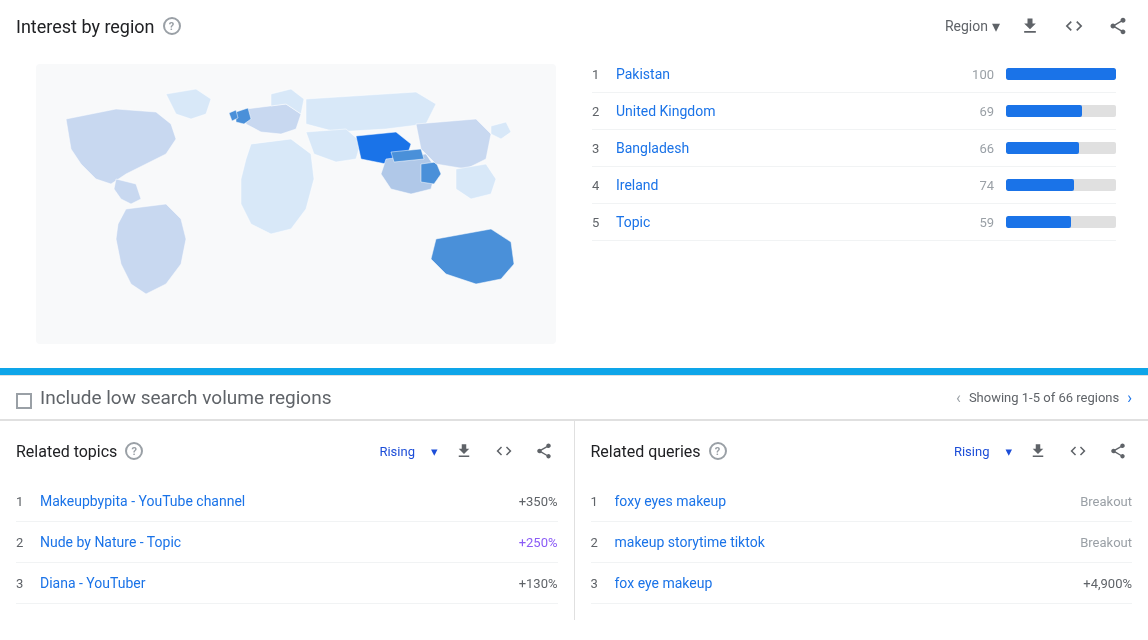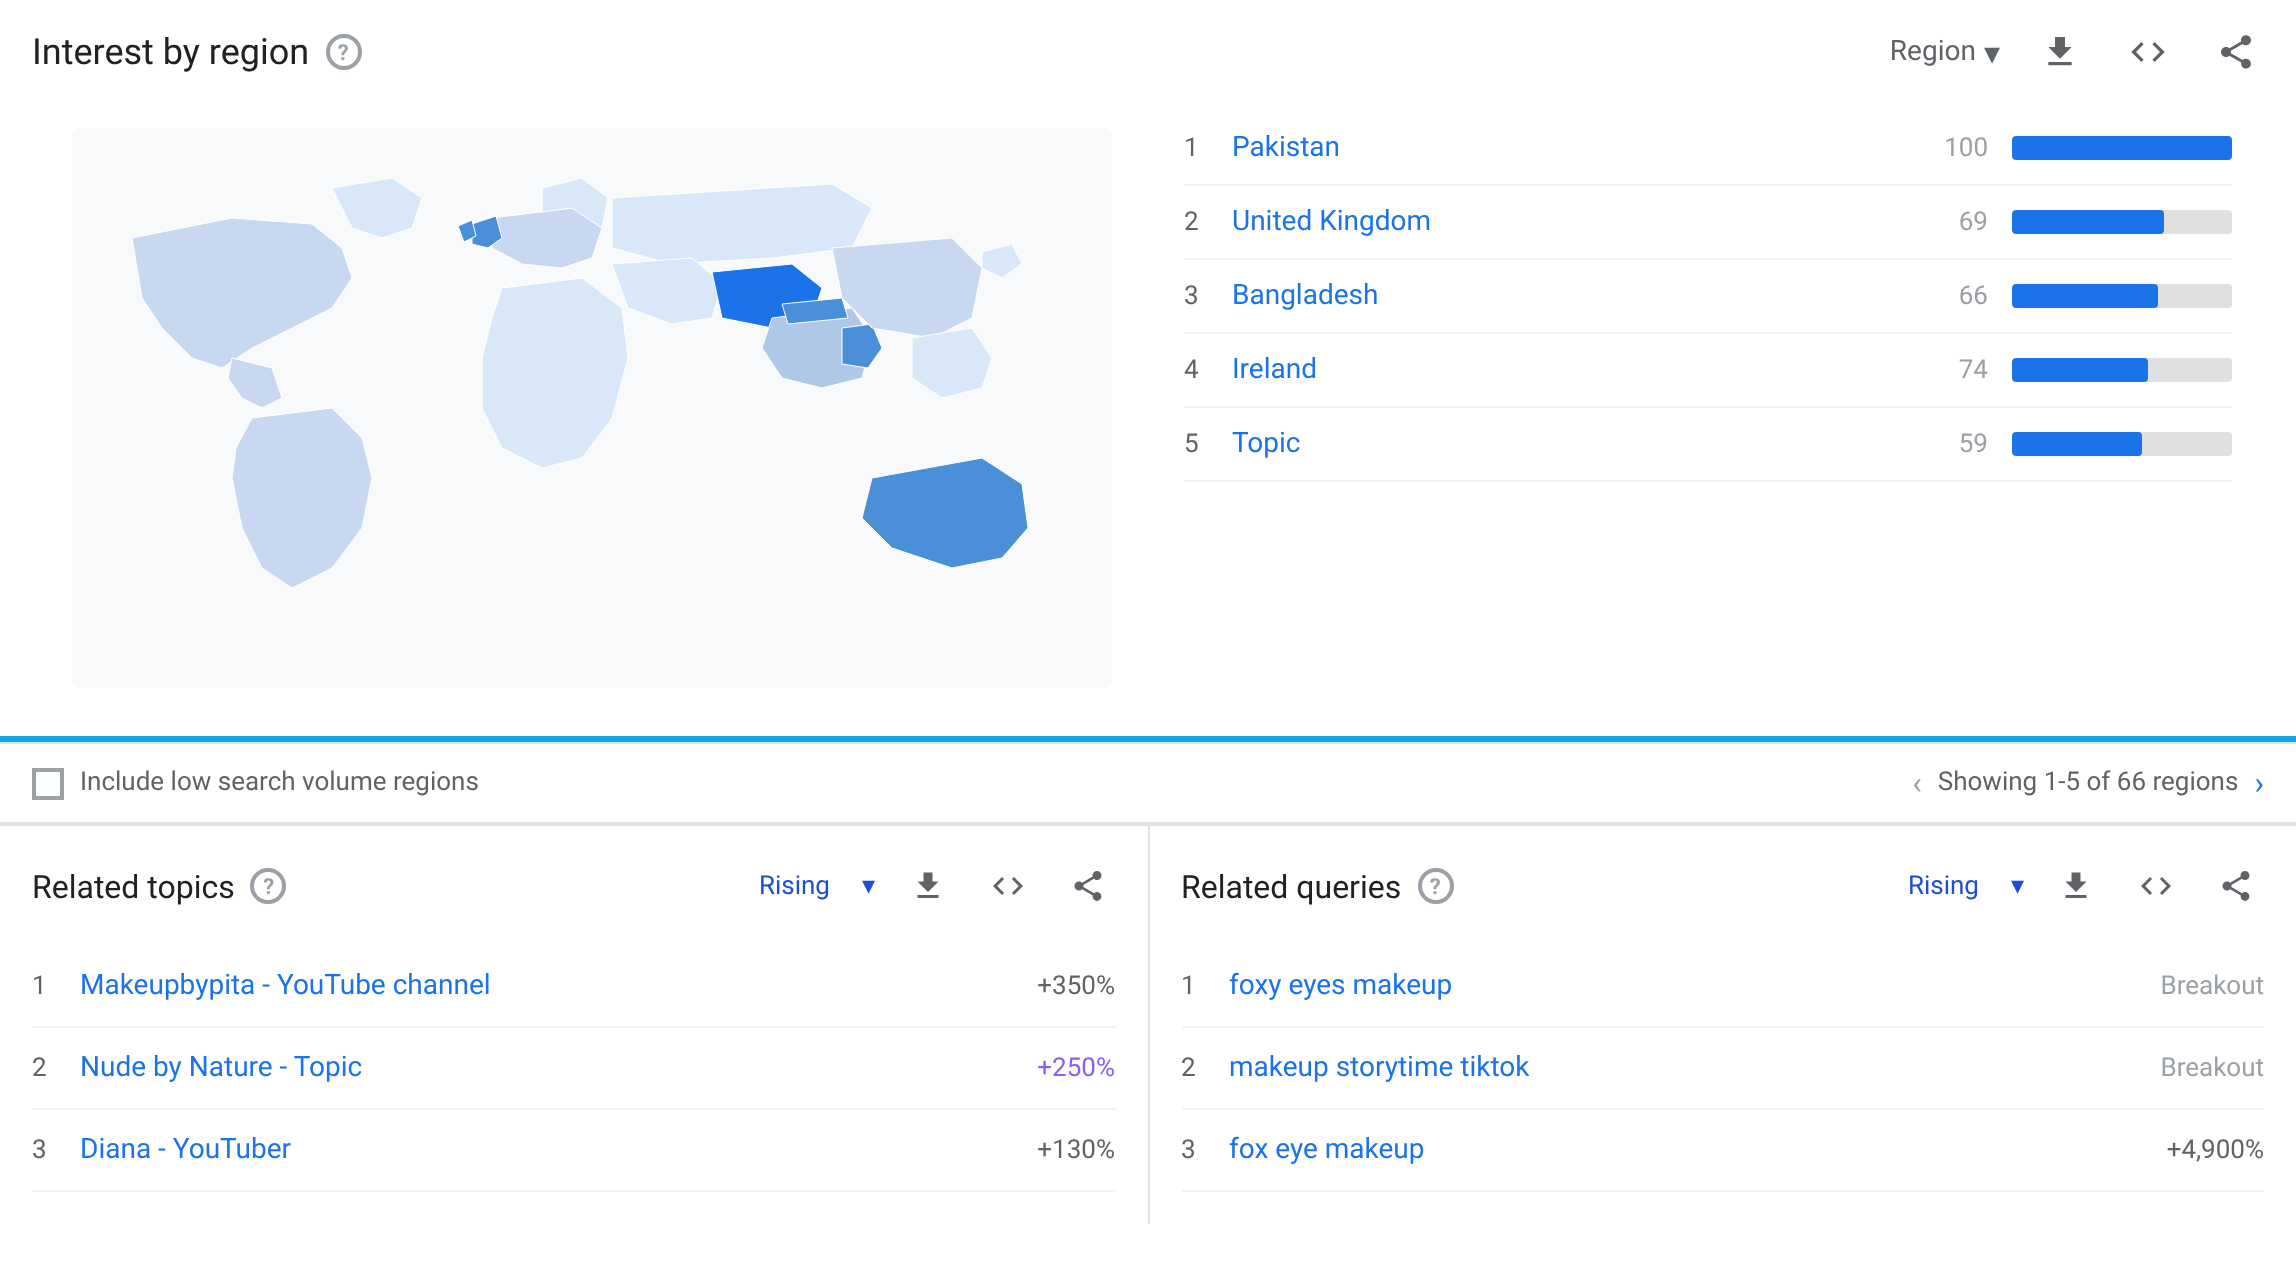--- a/index.html
+++ b/index.html
@@ -1,20 +1,20 @@
 <!DOCTYPE html>
 <html><head>
   <meta charset="utf-8">
   <style>
     * { box-sizing: border-box; margin: 0; padding: 0; }
     body { font-family: 'Roboto', Arial, sans-serif; font-size: 14px; color: #202124; background: #fff; }
 
     
     .top-section {
-      border-bottom: 3px solid #0ea5e9;
+      border-bottom: 7px solid #0ea5e9;
       padding: 12px 16px 0 16px;
     }
     .top-header {
       display: flex;
       justify-content: space-between;
       align-items: center;
       margin-bottom: 8px;
     }
     .top-header-left {
       display: flex;
@@ -119,24 +119,24 @@
     .checkbox-row {
       display: flex;
       align-items: center;
       justify-content: space-between;
       padding: 10px 16px;
       border-top: 1px solid #e0e0e0;
       border-bottom: 1px solid #e0e0e0;
     }
     .checkbox-label {
       display: flex;
-      align-items: center;
+      align-items: flex-end;
       gap: 8px;
       color: #5f6368;
-      font-size: 13px;
+      font-size: 19px;
       cursor: pointer;
     }
     .checkbox-box {
       width: 16px; height: 16px;
       border: 2px solid #9aa0a6;
       display: inline-block;
     }
     .pagination {
       display: flex;
       align-items: center;

